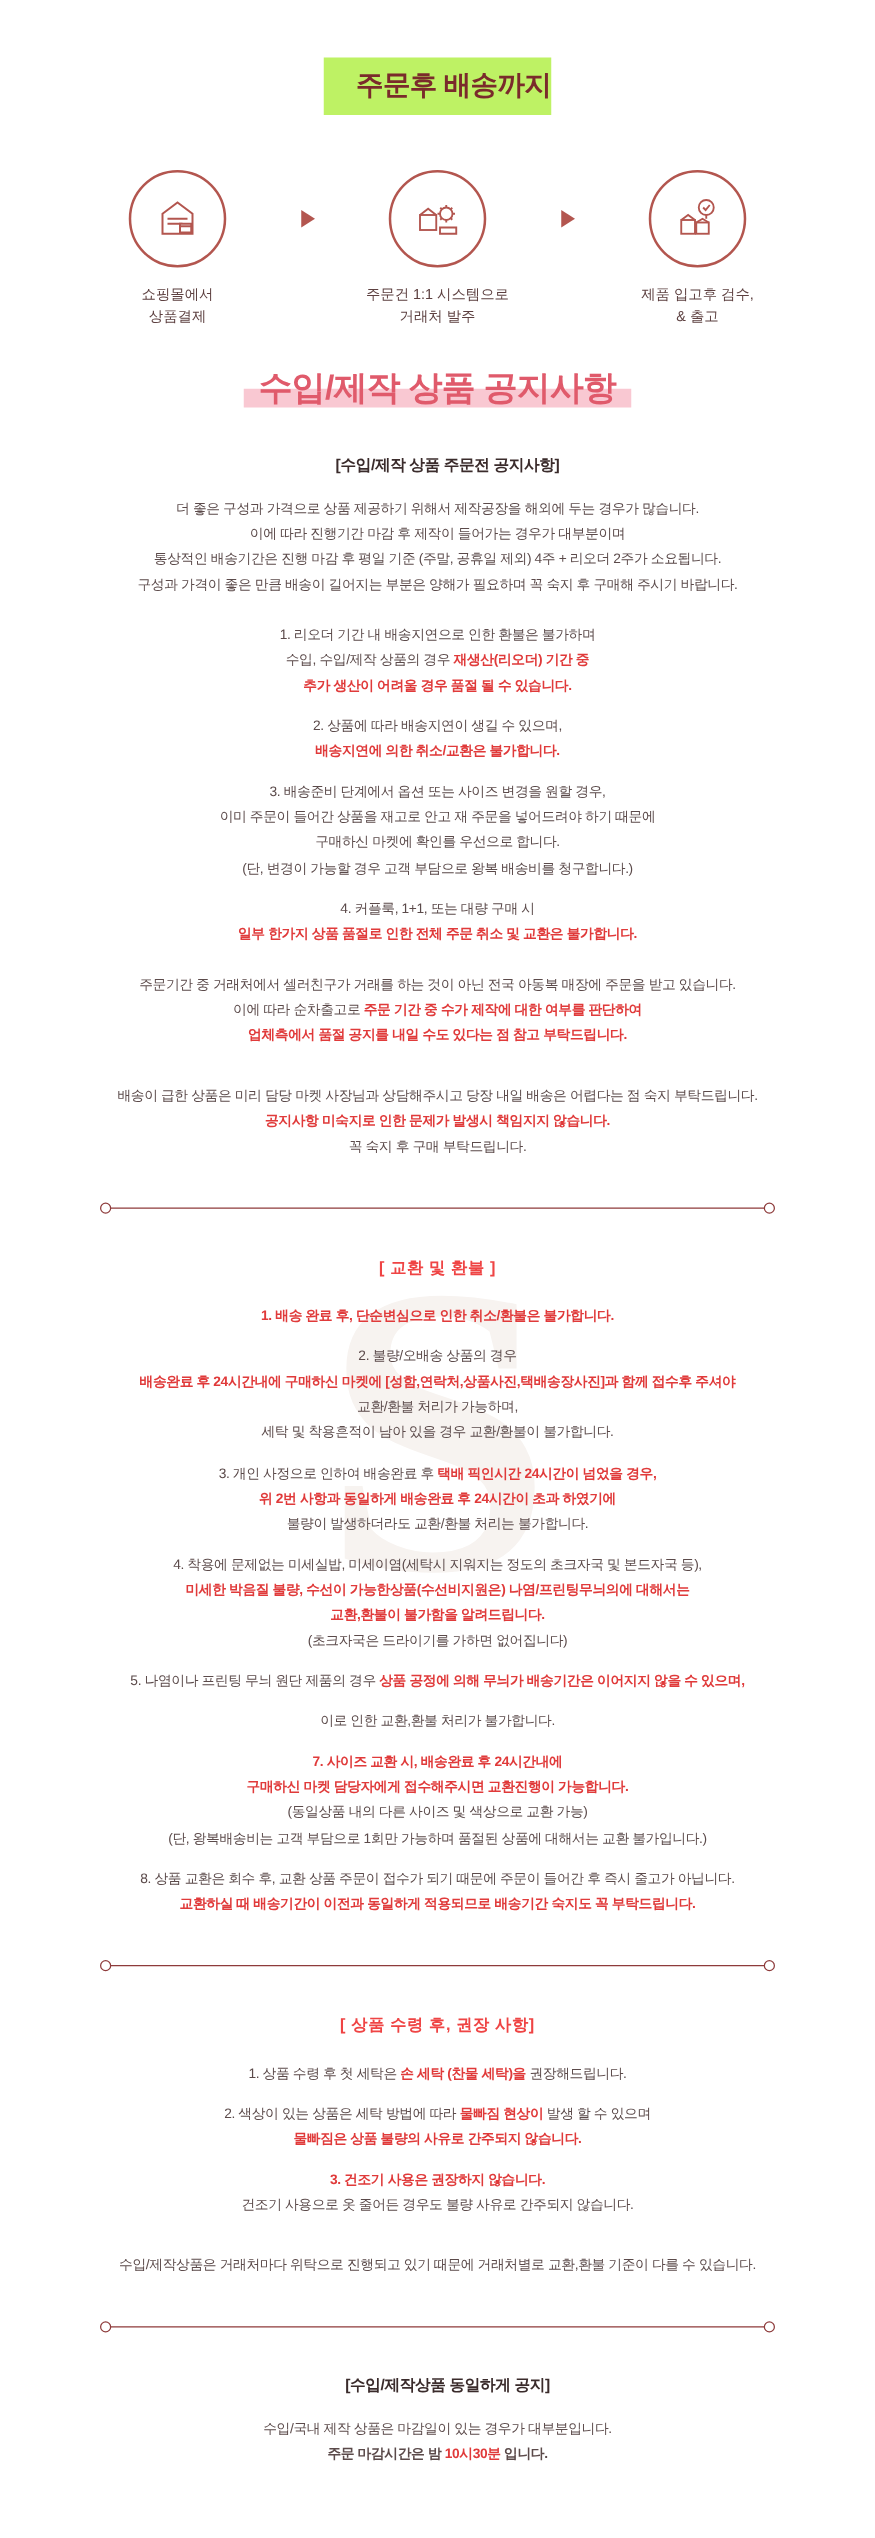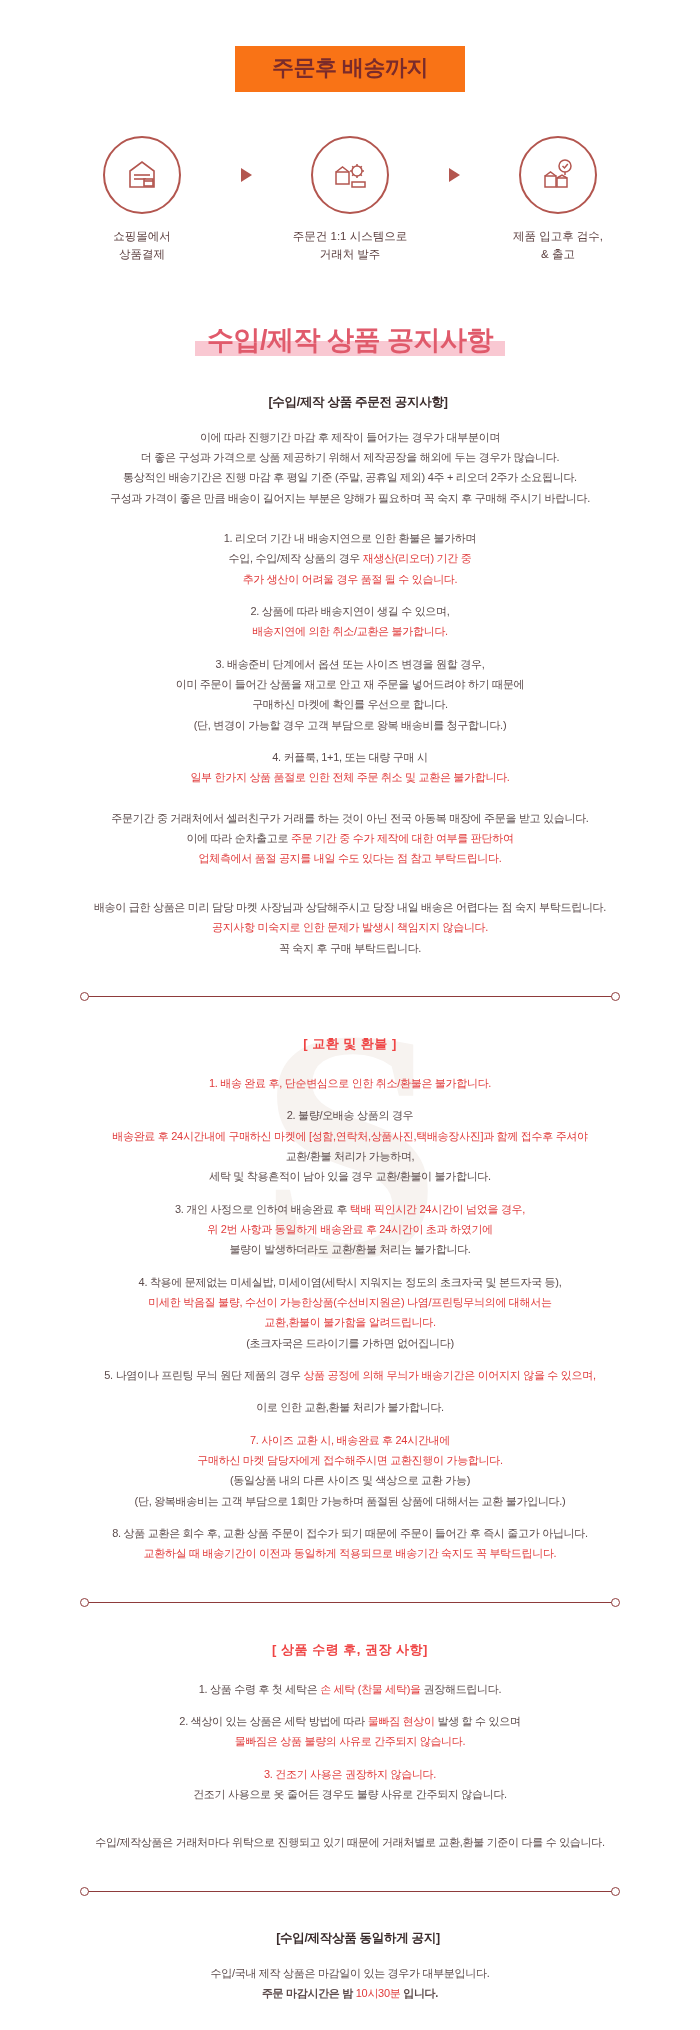--- a/index.html
+++ b/index.html
@@ -26,24 +26,24 @@
     font-family: "Liberation Serif", serif;
     font-weight: bold;
     z-index: 0;
     user-select: none;
     line-height: 1;
   }
   .content { position: relative; z-index: 2; }
 
   
   .top-banner {
-    width: 230px;
+    width: 182px;
     margin: 46px auto 0 auto;
-    background: #f97316;
-    text-align: center;
+    background: #bef264;
+    text-align: right;
     padding: 7px 0 9px 0;
   }
   .top-banner-text {
     font-size: 22px;
     font-weight: bold;
     color: #7a2b2b;
     letter-spacing: -0.5px;
   }
 
   
@@ -85,21 +85,21 @@
   }
   .tri {
     width: 0; height: 0;
     border-left: 11px solid #b3564f;
     border-top: 7px solid transparent;
     border-bottom: 7px solid transparent;
   }
 
   
   .main-title-wrap {
-    margin-top: 58px;
+    margin-top: 28px;
     text-align: center;
   }
   .main-title {
     display: inline-block;
     position: relative;
     font-size: 27px;
     font-weight: bold;
     color: #e05a6b;
     padding: 0 6px;
     letter-spacing: -0.5px;
@@ -122,21 +122,21 @@
     color: #3a2b2b;
     letter-spacing: -0.3px;
     padding-left: 16px;
   }
   .p {
     font-size: 11px;
     color: #5b4a4a;
     line-height: 1.85;
     letter-spacing: -0.3px;
   }
-  .red { color: #e03a3a; font-weight: normal; }
+  .red { color: #e03a3a; font-weight: bold; }
   .bold { font-weight: bold; }
   .sp-28 { height: 28px; }
   .sp-20 { height: 20px; }
   .sp-16 { height: 16px; }
   .sp-12 { height: 12px; }
   .sp-36 { height: 36px; }
 
   
   .divider {
     position: relative;
@@ -244,22 +244,22 @@
     <div class="main-title-wrap">
       <span class="main-title">수입/제작 상품 공지사항</span>
     </div>
 
     <div class="sp-36"></div>
 
     <div class="block">
       <div class="h-bold">[수입/제작 상품 주문전 공지사항]</div>
       <div class="sp-16"></div>
       <div class="p" id="notice-intro">
+          <div>더 좋은 구성과 가격으로 상품 제공하기 위해서 제작공장을 해외에 두는 경우가 많습니다.</div>
           <div>이에 따라 진행기간 마감 후 제작이 들어가는 경우가 대부분이며</div>
-          <div>더 좋은 구성과 가격으로 상품 제공하기 위해서 제작공장을 해외에 두는 경우가 많습니다.</div>
           <div>통상적인 배송기간은 진행 마감 후 평일 기준 (주말, 공휴일 제외) 4주 + 리오더 2주가 소요됩니다.</div>
           <div>구성과 가격이 좋은 만큼 배송이 길어지는 부분은 양해가 필요하며 꼭 숙지 후 구매해 주시기 바랍니다.</div>
         </div>
       <div class="sp-20"></div>
       <div class="p" id="notice-items">
           <div class="item">
             <div class="">1. 리오더 기간 내 배송지연으로 인한 환불은 불가하며</div>
             <div class="">수입, 수입/제작 상품의 경우 <b class="red">재생산(리오더) 기간 중</b></div>
             <div class="red">추가 생산이 어려울 경우 품절 될 수 있습니다.</div>
           </div>

